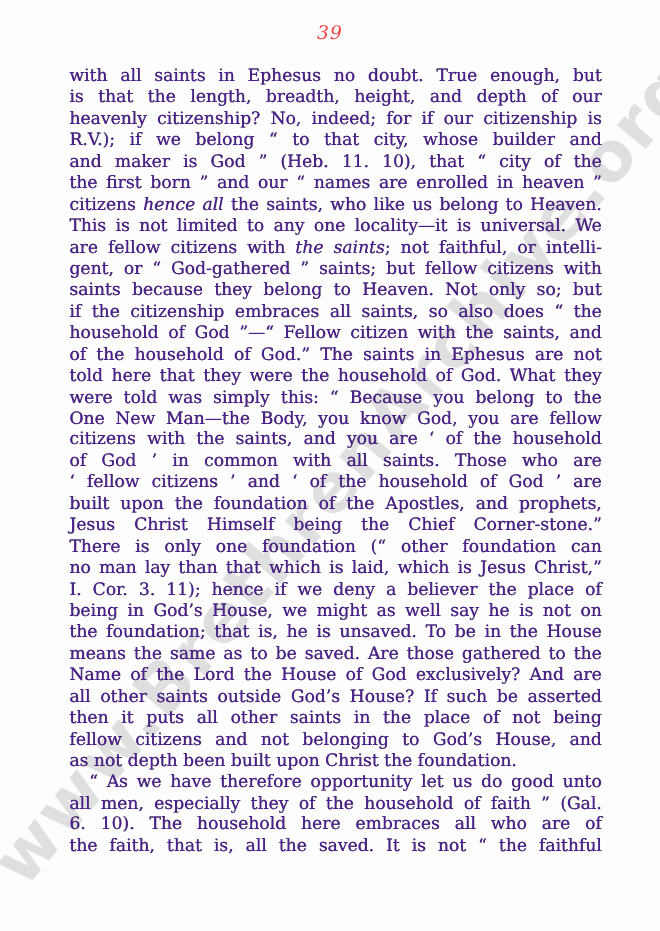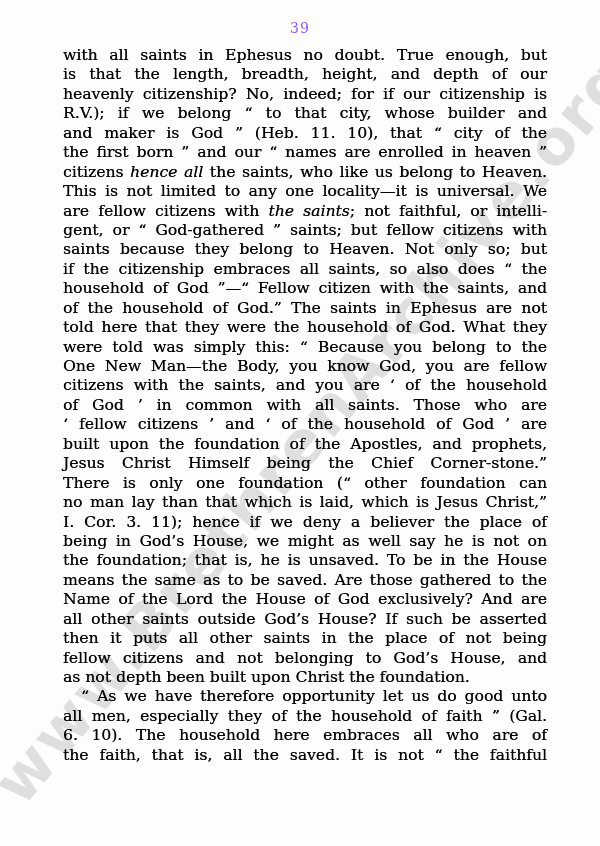--- a/index.html
+++ b/index.html
@@ -34,32 +34,33 @@
     white-space: nowrap;
     z-index: 1;
     user-select: none;
   }
   .page-number {
     position: absolute;
     top: 20px;
     left: 0;
     width: 100%;
     text-align: center;
-    font-size: 14px;
+    font-size: 17px;
     letter-spacing: 1px;
-    color: #8b5cf6;
+    color: #ef4444;
     z-index: 2;
+    font-style: italic;
   }
   .text-block {
     position: absolute;
-    top: 46px;
+    top: 60px;
     left: 63px;
     width: 484px;
     z-index: 2;
-    color: #000000;
+    color: #4c1d95;
   }
   .line {
     font-size: 15.6px;
     line-height: 19.45px;
     height: 19.45px;
     text-align: justify;
     text-align-last: justify;
     text-shadow: 0.3px 0 0 rgba(27, 24, 21, 0.8);
     white-space: normal;
   }

